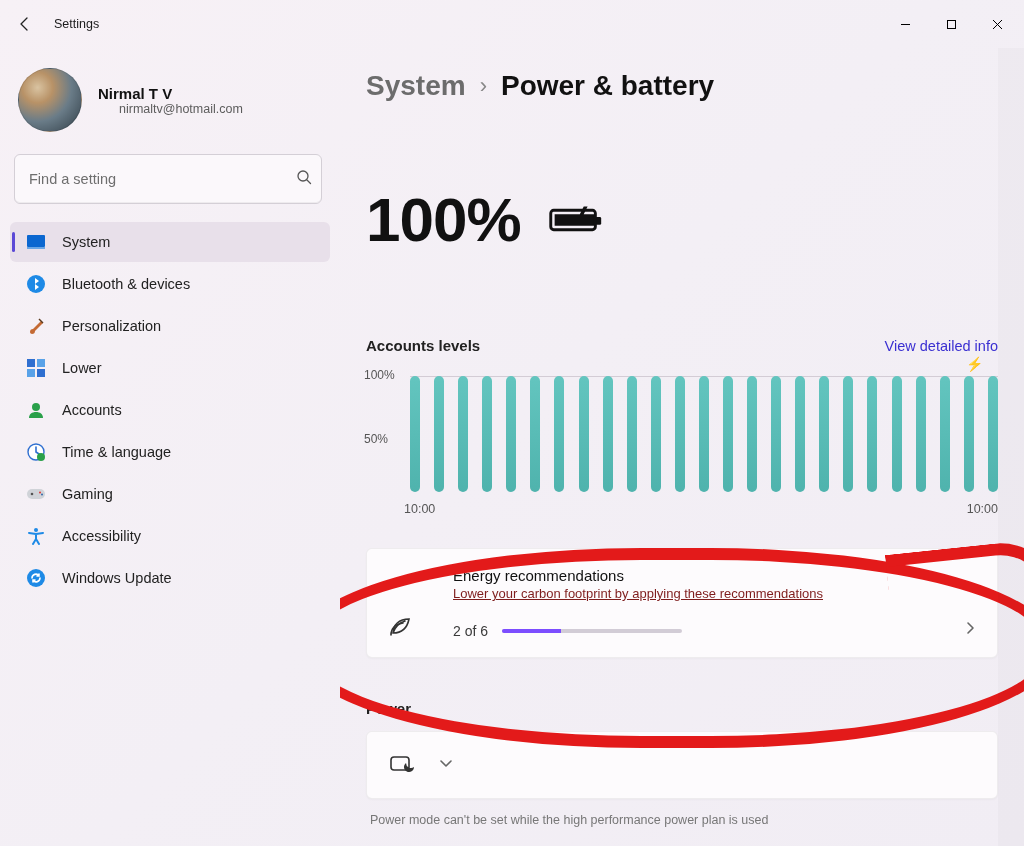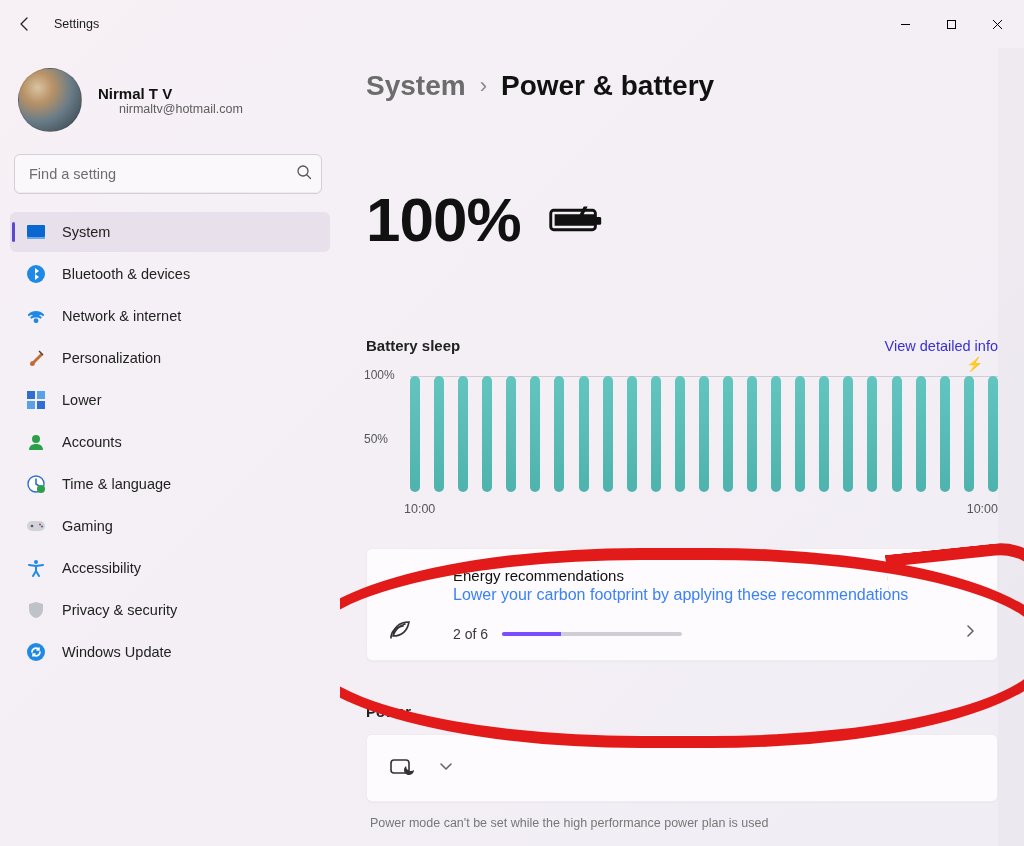--- a/index.html
+++ b/index.html
@@ -14,21 +14,21 @@
   .app-body { display:flex; height:calc(100% - 48px); }
 
   
   .sidebar { width: 340px; flex:0 0 340px; padding:10px 6px 10px 6px; display:flex; flex-direction:column; gap:4px; }
   .user-block { display:flex; align-items:center; gap:16px; padding:10px 12px 18px 12px; }
   .avatar { width:64px; height:64px; border-radius:50%; background: radial-gradient(circle at 30% 30%, #d9c3a1 0%, #b89267 25%, #6a7c88 55%, #2f3c45 100%); border:1px solid rgba(0,0,0,.1); }
   .user-text .name { font-size:15px; font-weight:600; color:#111; }
   .user-text .email { font-size:12.5px; color:#5c5c5c;padding-left:21px; }
 
   .search-wrap { margin:0 12px 14px 8px; position:relative; }
-  .search-input { width:100%; height:40px; border-radius:6px; border:1px solid #d4cfd6; background:#fbf8fb; padding:0 42px 0 14px; font-size:14.5px; color:#333; outline:none; box-shadow:inset 0 -1px 0 rgba(0,0,0,.05); }
+  .search-input { width:100%; height:50px; border-radius:6px; border:1px solid #d4cfd6; background:#fbf8fb; padding:0 42px 0 14px; font-size:14.5px; color:#333; outline:none; box-shadow:inset 0 -1px 0 rgba(0,0,0,.05); }
   .search-input::placeholder { color:#6e6e6e; }
   .search-icon-btn { position:absolute; right:10px; top:50%; transform:translateY(-50%); color:#555; cursor:pointer; }
 
   .nav { display:flex; flex-direction:column; gap:2px; padding:0 4px 0 4px; }
   .nav-item { display:flex; align-items:center; gap:16px; height:40px; padding:0 12px 0 16px; border-radius:6px; font-size:14.5px; color:#222; cursor:pointer; position:relative; }
   .nav-item.active { background:#e8e0ea; }
   .nav-item.active::before { content:""; position:absolute; left:2px; top:10px; bottom:10px; width:3px; border-radius:3px; background:#5b49d6; }
   .nav-icon { width:20px; height:20px; display:flex; align-items:center; justify-content:center; flex-shrink:0; }
 
   
@@ -59,21 +59,21 @@
   .xl-left  { left:38px; }
   .xl-right { right:0; }
   .bolt { position:absolute; right:14px; top:-6px; color:#20bfa0; font-size:14px; }
 
   
   .card { background:#fdfbfd; border:1px solid rgba(0,0,0,.06); border-radius:6px; box-shadow:0 1px 2px rgba(0,0,0,.03); }
   .energy-card { margin-top:28px; padding:18px 20px 18px 20px; display:flex; align-items:flex-end; gap:38px; cursor:pointer; }
   .energy-icon { width:28px; height:28px; flex:0 0 28px; display:flex; align-items:center; justify-content:center; color:#333; }
   .energy-main { flex:1; }
   .energy-title { font-size:15px; font-weight:400; color:#111; margin-bottom:2px; }
-  .energy-sub { font-size:16px; color:#3b82f6; }
+  .energy-sub { font-size:13px; color:#7f1d1d;text-decoration:underline; }
   .energy-progress-row { display:flex; align-items:center; gap:14px; margin-top:22px; }
   .energy-count { font-size:14px; color:#3a3a3a; }
   .energy-bar { width:180px; height:4px; border-radius:3px; background:#d2ccd6; overflow:hidden; }
   .energy-bar-fill { height:100%; background:#7c4dff; width:33%; }
   .chev-right { color:#666; }
 
   .power-label { margin-top:42px; font-size:15px; font-weight:600; color:#222; }
   .sleep-card { margin-top:14px; padding:20px 22px; display:flex; align-items:center; gap:24px; cursor:pointer; }
   .sleep-icon { width:26px; height:26px; display:flex; align-items:center; justify-content:center; }
   .sleep-title { flex:1; font-size:15.5px; color:#111; }
@@ -155,28 +155,20 @@
         <span class="nav-icon">
             <svg width="18" height="18" viewBox="0 0 18 18">
               <circle cx="9" cy="9" r="9" fill="#1e8ae6"></circle>
               <path d="M8 3v12l4-3-4-3 4-3-4-3z" fill="#fff"></path>
             </svg>
           </span>
         <span>Bluetooth &amp; devices</span>
       </div>
       <div class="nav-item">
         <span class="nav-icon">
-            <svg width="20" height="16" viewBox="0 0 20 16">
-              <path d="M10 14a1.3 1.3 0 100-2.6 1.3 1.3 0 000 2.6zM3 7c4-4 10-4 14 0M5.5 9.5c2.5-2.5 6.5-2.5 9 0" stroke="#1e8ae6" stroke-width="2.2" fill="#1e8ae6" stroke-linecap="round"></path>
-            </svg>
-          </span>
-        <span>Network &amp; internet</span>
-      </div>
-      <div class="nav-item">
-        <span class="nav-icon">
             <svg width="18" height="18" viewBox="0 0 18 18">
               <path d="M3 15c0-2 1-3 3-3l8-8 2 2-8 8c0 2-1 3-3 3-1 0-2-1-2-2z" fill="#c46a34"></path>
               <path d="M12 2l4 4" stroke="#5a3a1e" stroke-width="1.5"></path>
             </svg>
           </span>
         <span>Personalization</span>
       </div>
       <div class="nav-item">
         <span class="nav-icon">
             <svg width="18" height="18" viewBox="0 0 18 18">
@@ -219,28 +211,20 @@
         <span>Gaming</span>
       </div>
       <div class="nav-item">
         <span class="nav-icon">
             <svg width="18" height="18" viewBox="0 0 18 18">
               <circle cx="9" cy="3" r="2" fill="#1e8ae6"></circle>
               <path d="M2 6l7 1 7-1M9 7v5m0 0l-3 5m3-5l3 5" stroke="#1e8ae6" stroke-width="2" stroke-linecap="round"></path>
             </svg>
           </span>
         <span>Accessibility</span>
-      </div>
-      <div class="nav-item">
-        <span class="nav-icon">
-            <svg width="16" height="18" viewBox="0 0 16 18">
-              <path d="M8 1l7 2v5c0 5-3 8-7 9-4-1-7-4-7-9V3l7-2z" fill="#bfc3c9"></path>
-            </svg>
-          </span>
-        <span>Privacy &amp; security</span>
       </div>
       <div class="nav-item">
         <span class="nav-icon">
             <svg width="18" height="18" viewBox="0 0 18 18">
               <circle cx="9" cy="9" r="9" fill="#1e8ae6"></circle>
               <path d="M5 9a4 4 0 017-2.5M13 9a4 4 0 01-7 2.5M12 5v2h-2M6 13v-2h2" stroke="#fff" stroke-width="1.6" fill="none" stroke-linecap="round"></path>
             </svg>
           </span>
         <span>Windows Update</span>
       </div>
@@ -260,21 +244,21 @@
       <span class="batt-icon">
         <svg width="66" height="36" viewBox="0 0 66 36">
           <path d="M46 4l-4 8h12v12H12V12h26l4-8z" fill="#111"></path>
           <rect x="54" y="15" width="6" height="8" rx="1.5" fill="#111"></rect>
           <rect x="8" y="8" width="46" height="20" rx="3" fill="none" stroke="#111" stroke-width="3"></rect>
         </svg>
       </span>
     </div>
 
     <div class="section-hdr-row">
-      <span class="section-hdr">Battery sleep</span>
+      <span class="section-hdr">Accounts levels</span>
       <span class="detail-link">View detailed info</span>
     </div>
 
     <div class="chart">
       <span class="bolt">⚡</span>
       <span class="chart-ylabel yl-100">100%</span>
       <span class="chart-ylabel yl-50">50%</span>
       <div class="chart-rule rule-top"></div>
       <div class="chart-bars" id="chart-bars">
           <div class="bar" style="height: 100%;"></div>

